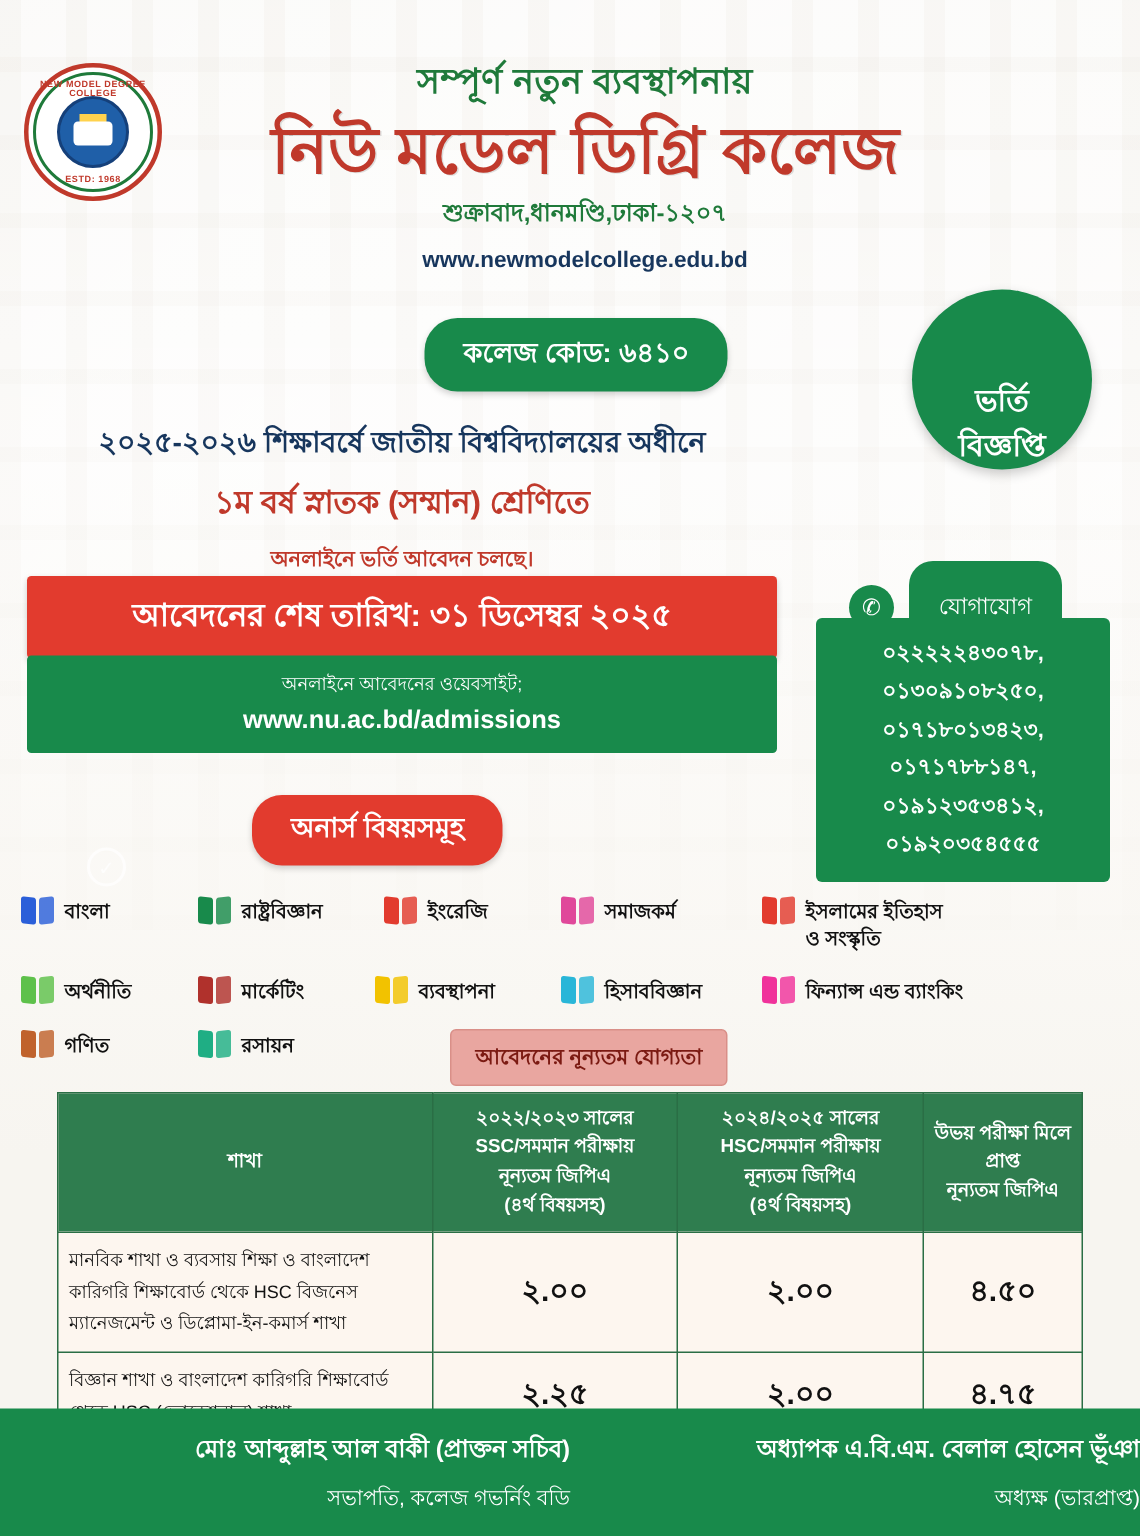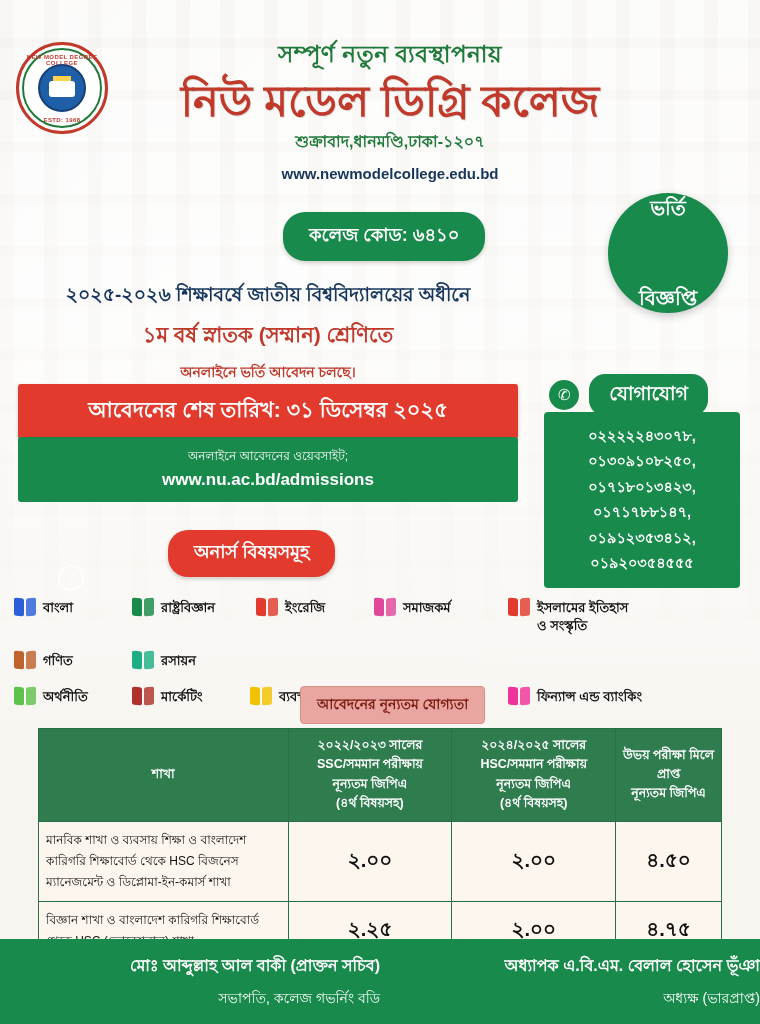--- a/index.html
+++ b/index.html
@@ -88,21 +88,21 @@
     padding:9px 26px; border-radius:22px;
     font-size:18px; font-weight:bold;
     box-shadow:0 2px 4px rgba(0,0,0,.18);
   }
 
   
   .adm-circle {
     position:absolute; right:32px; top:193px;
     width:120px; height:120px; border-radius:50%;
     background:#188a4b; color:#fff;
-    display:flex; flex-direction:column; align-items:center; justify-content:space-between;
+    display:flex; flex-direction:column; align-items:center; justify-content:flex-end;
     font-size:20px; font-weight:bold; line-height:1.5;
     box-shadow:0 3px 8px rgba(0,0,0,.2);
   }
 
   
   .headlines { position:absolute; left:18px; top:280px; width:500px; text-align:center; }
   .headlines .h1 { font-size:19px; color:#17365d; font-weight:bold; }
   .headlines .h2 { font-size:21px; color:#c0392b; font-weight:bold; margin-top:7px; }
   .headlines .h3 { font-size:14px; color:#c0392b; font-weight:bold; margin-top:7px; }
 
@@ -138,22 +138,22 @@
     display:flex; align-items:center; gap:10px;
   }
   .phone-ic {
     width:30px; height:30px; border-radius:50%;
     background:#188a4b; color:#fff;
     display:flex; align-items:center; justify-content:center;
     font-size:15px;
   }
   .contact-pill {
     background:#188a4b; color:#fff;
-    padding:5px 20px; border-radius:16px;
-    font-size:19px; font-weight:bold;
+    padding:18px 20px; border-radius:16px;
+    font-size:15px; font-weight:normal;
   }
   .contact-box {
     position:absolute; right:20px; top:412px; width:196px;
     background:#188a4b; color:#fff;
     border-radius:4px; padding:12px 8px;
     text-align:center; font-size:14.5px; line-height:1.75; font-weight:bold;
   }
 
   
   .subjects { position:absolute; left:14px; top:595px; width:732px; }
@@ -301,49 +301,49 @@
       </div>
       <div class="subj" style="width:215px">
         <span class="book" style="color:#e23b2e"></span>
         <span class="txt" style="white-space:pre-line">ইসলামের ইতিহাস
 ও সংস্কৃতি</span>
       </div>
     </div>
 
     <div class="subj-row" style="margin-top:14px">
       <div class="subj" style="width:118px">
-        <span class="book" style="color:#c0622c"></span>
-        <span class="txt">গণিত</span>
-      </div>
-      <div class="subj" style="width:118px">
-        <span class="book" style="color:#1fae84"></span>
-        <span class="txt">রসায়ন</span>
-      </div>
-    </div>
-
-    <div class="subj-row" style="margin-top:14px">
-      <div class="subj" style="width:118px">
         <span class="book" style="color:#5ec14b"></span>
         <span class="txt">অর্থনীতি</span>
       </div>
       <div class="subj" style="width:118px">
         <span class="book" style="color:#b0312c"></span>
         <span class="txt">মার্কেটিং</span>
       </div>
       <div class="subj" style="width:124px">
         <span class="book" style="color:#f2c200"></span>
         <span class="txt">ব্যবস্থাপনা</span>
       </div>
       <div class="subj" style="width:134px">
         <span class="book" style="color:#29b6d8"></span>
         <span class="txt">হিসাববিজ্ঞান</span>
       </div>
       <div class="subj" style="width:215px">
         <span class="book" style="color:#f0329b"></span>
         <span class="txt">ফিন্যান্স এন্ড ব্যাংকিং</span>
+      </div>
+    </div>
+
+    <div class="subj-row" style="margin-top:14px">
+      <div class="subj" style="width:118px">
+        <span class="book" style="color:#c0622c"></span>
+        <span class="txt">গণিত</span>
+      </div>
+      <div class="subj" style="width:118px">
+        <span class="book" style="color:#1fae84"></span>
+        <span class="txt">রসায়ন</span>
       </div>
     </div>
   </div>
 
   <div class="elig-pill">আবেদনের নূন্যতম যোগ্যতা</div>
 
   <table class="elig">
     <thead>
       <tr>
         <th style="width:250px;white-space:pre-line">শাখা</th>

